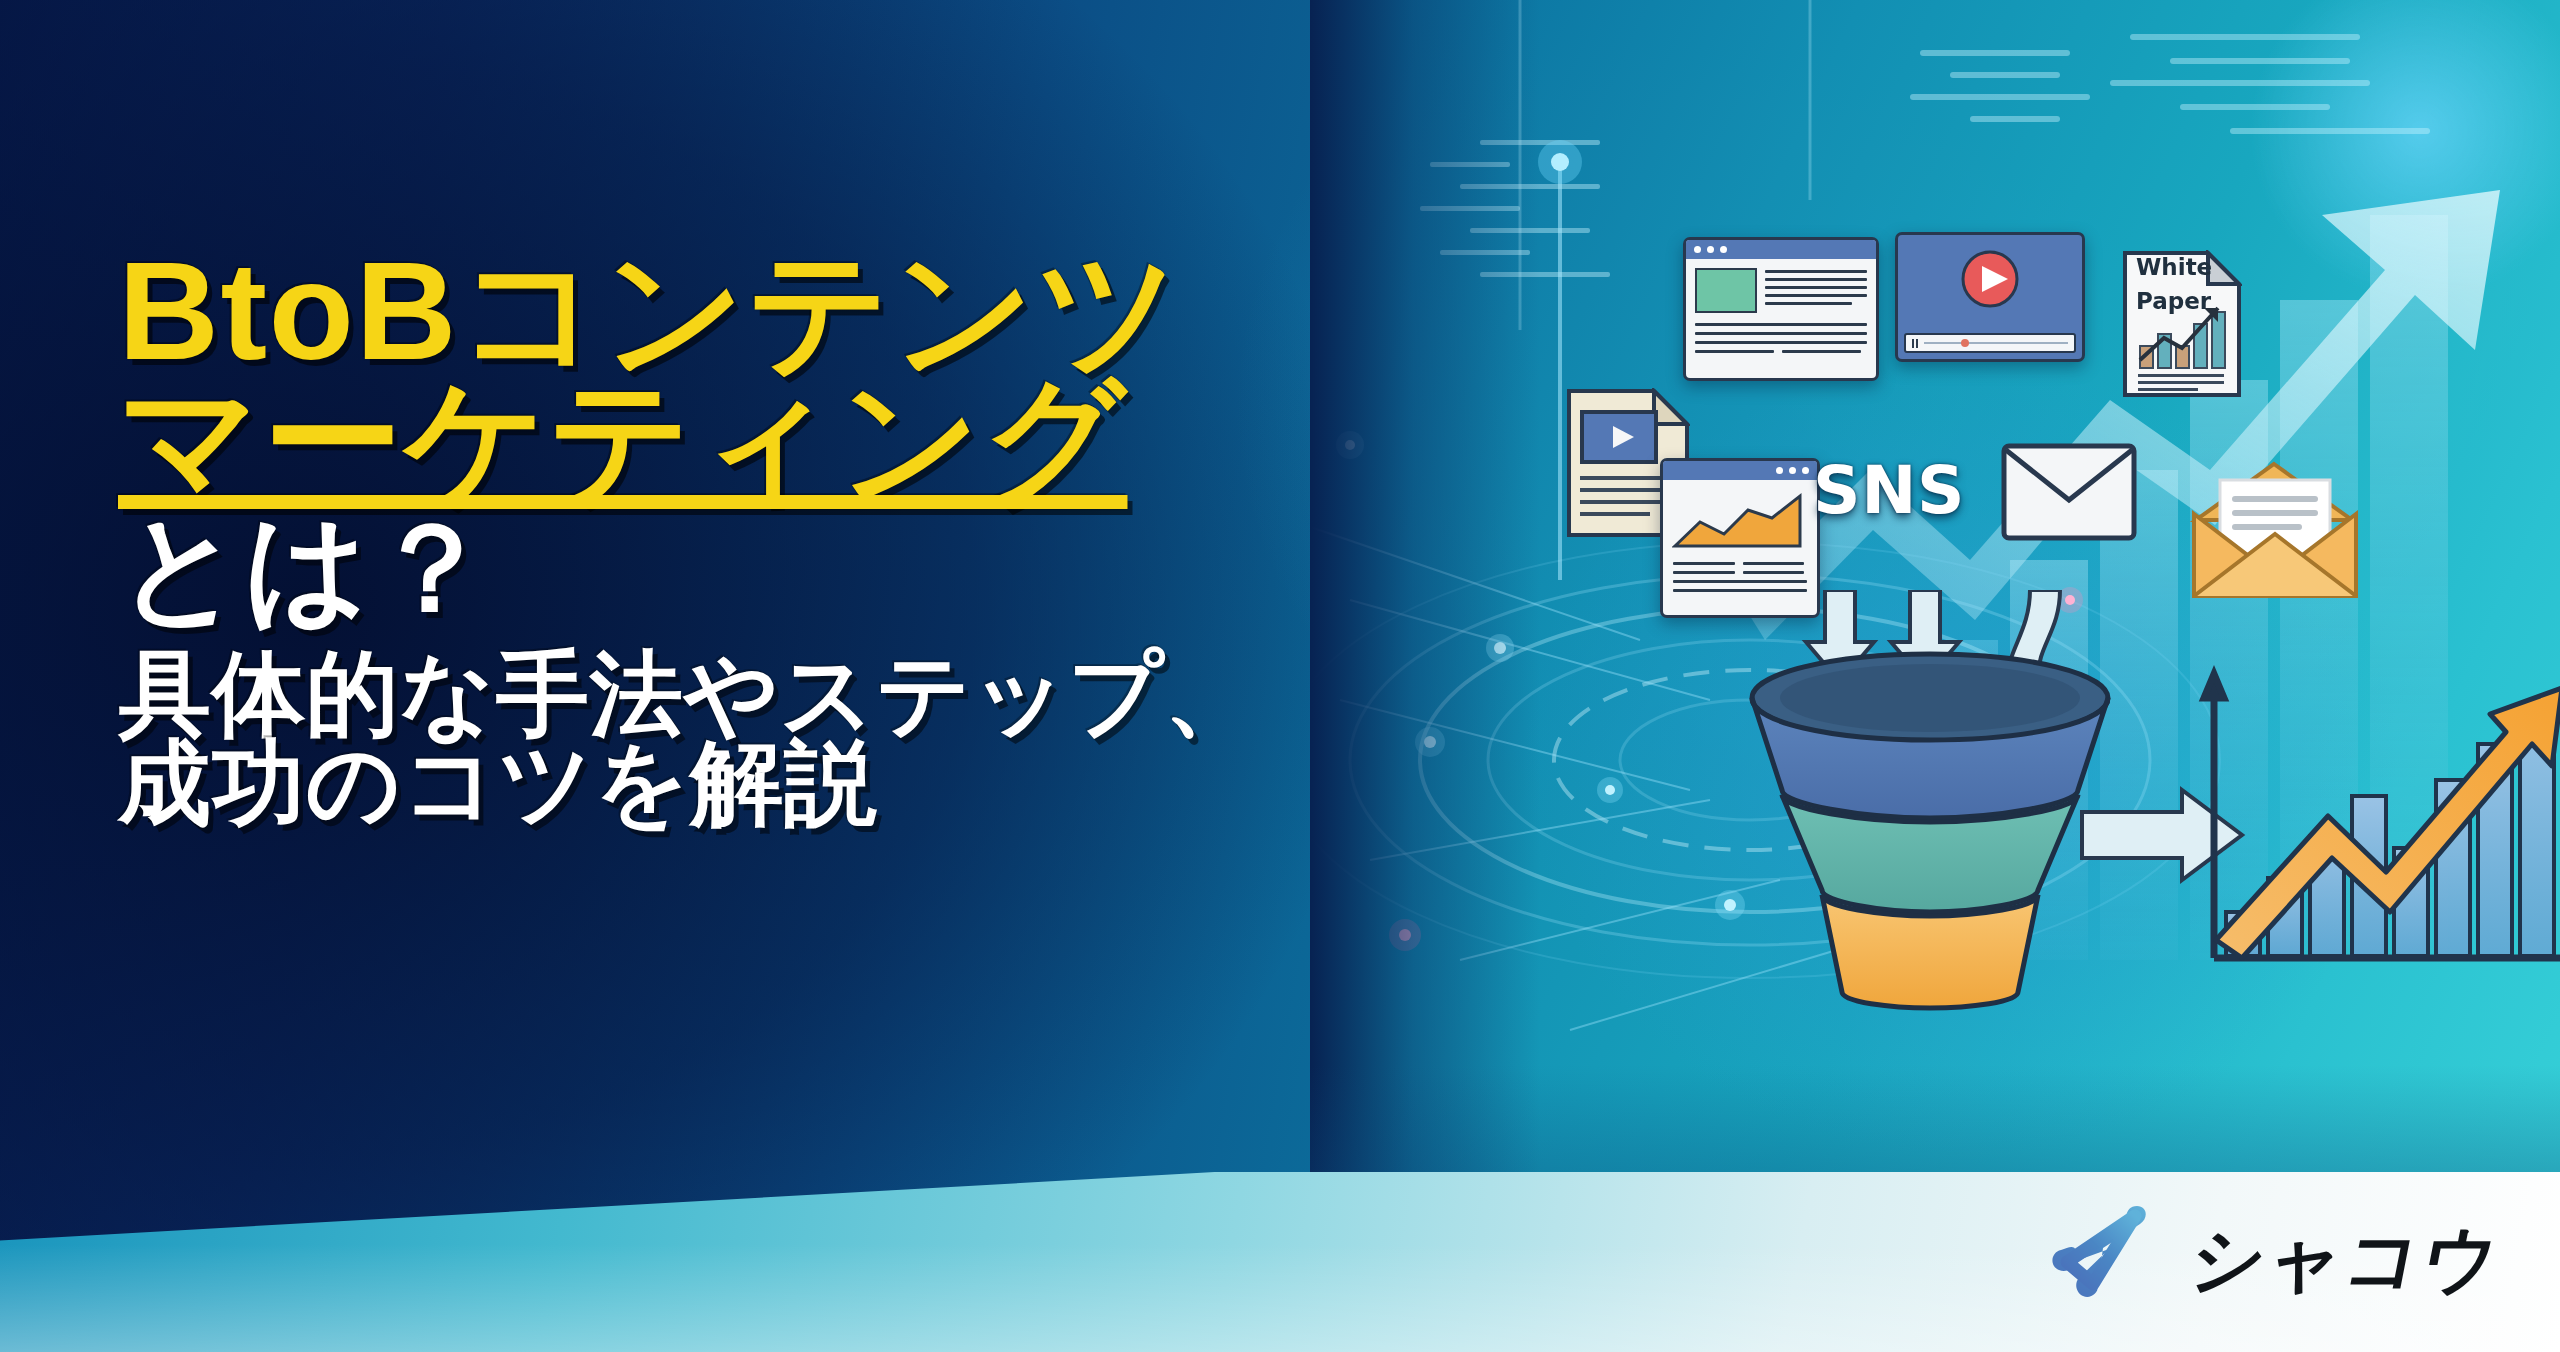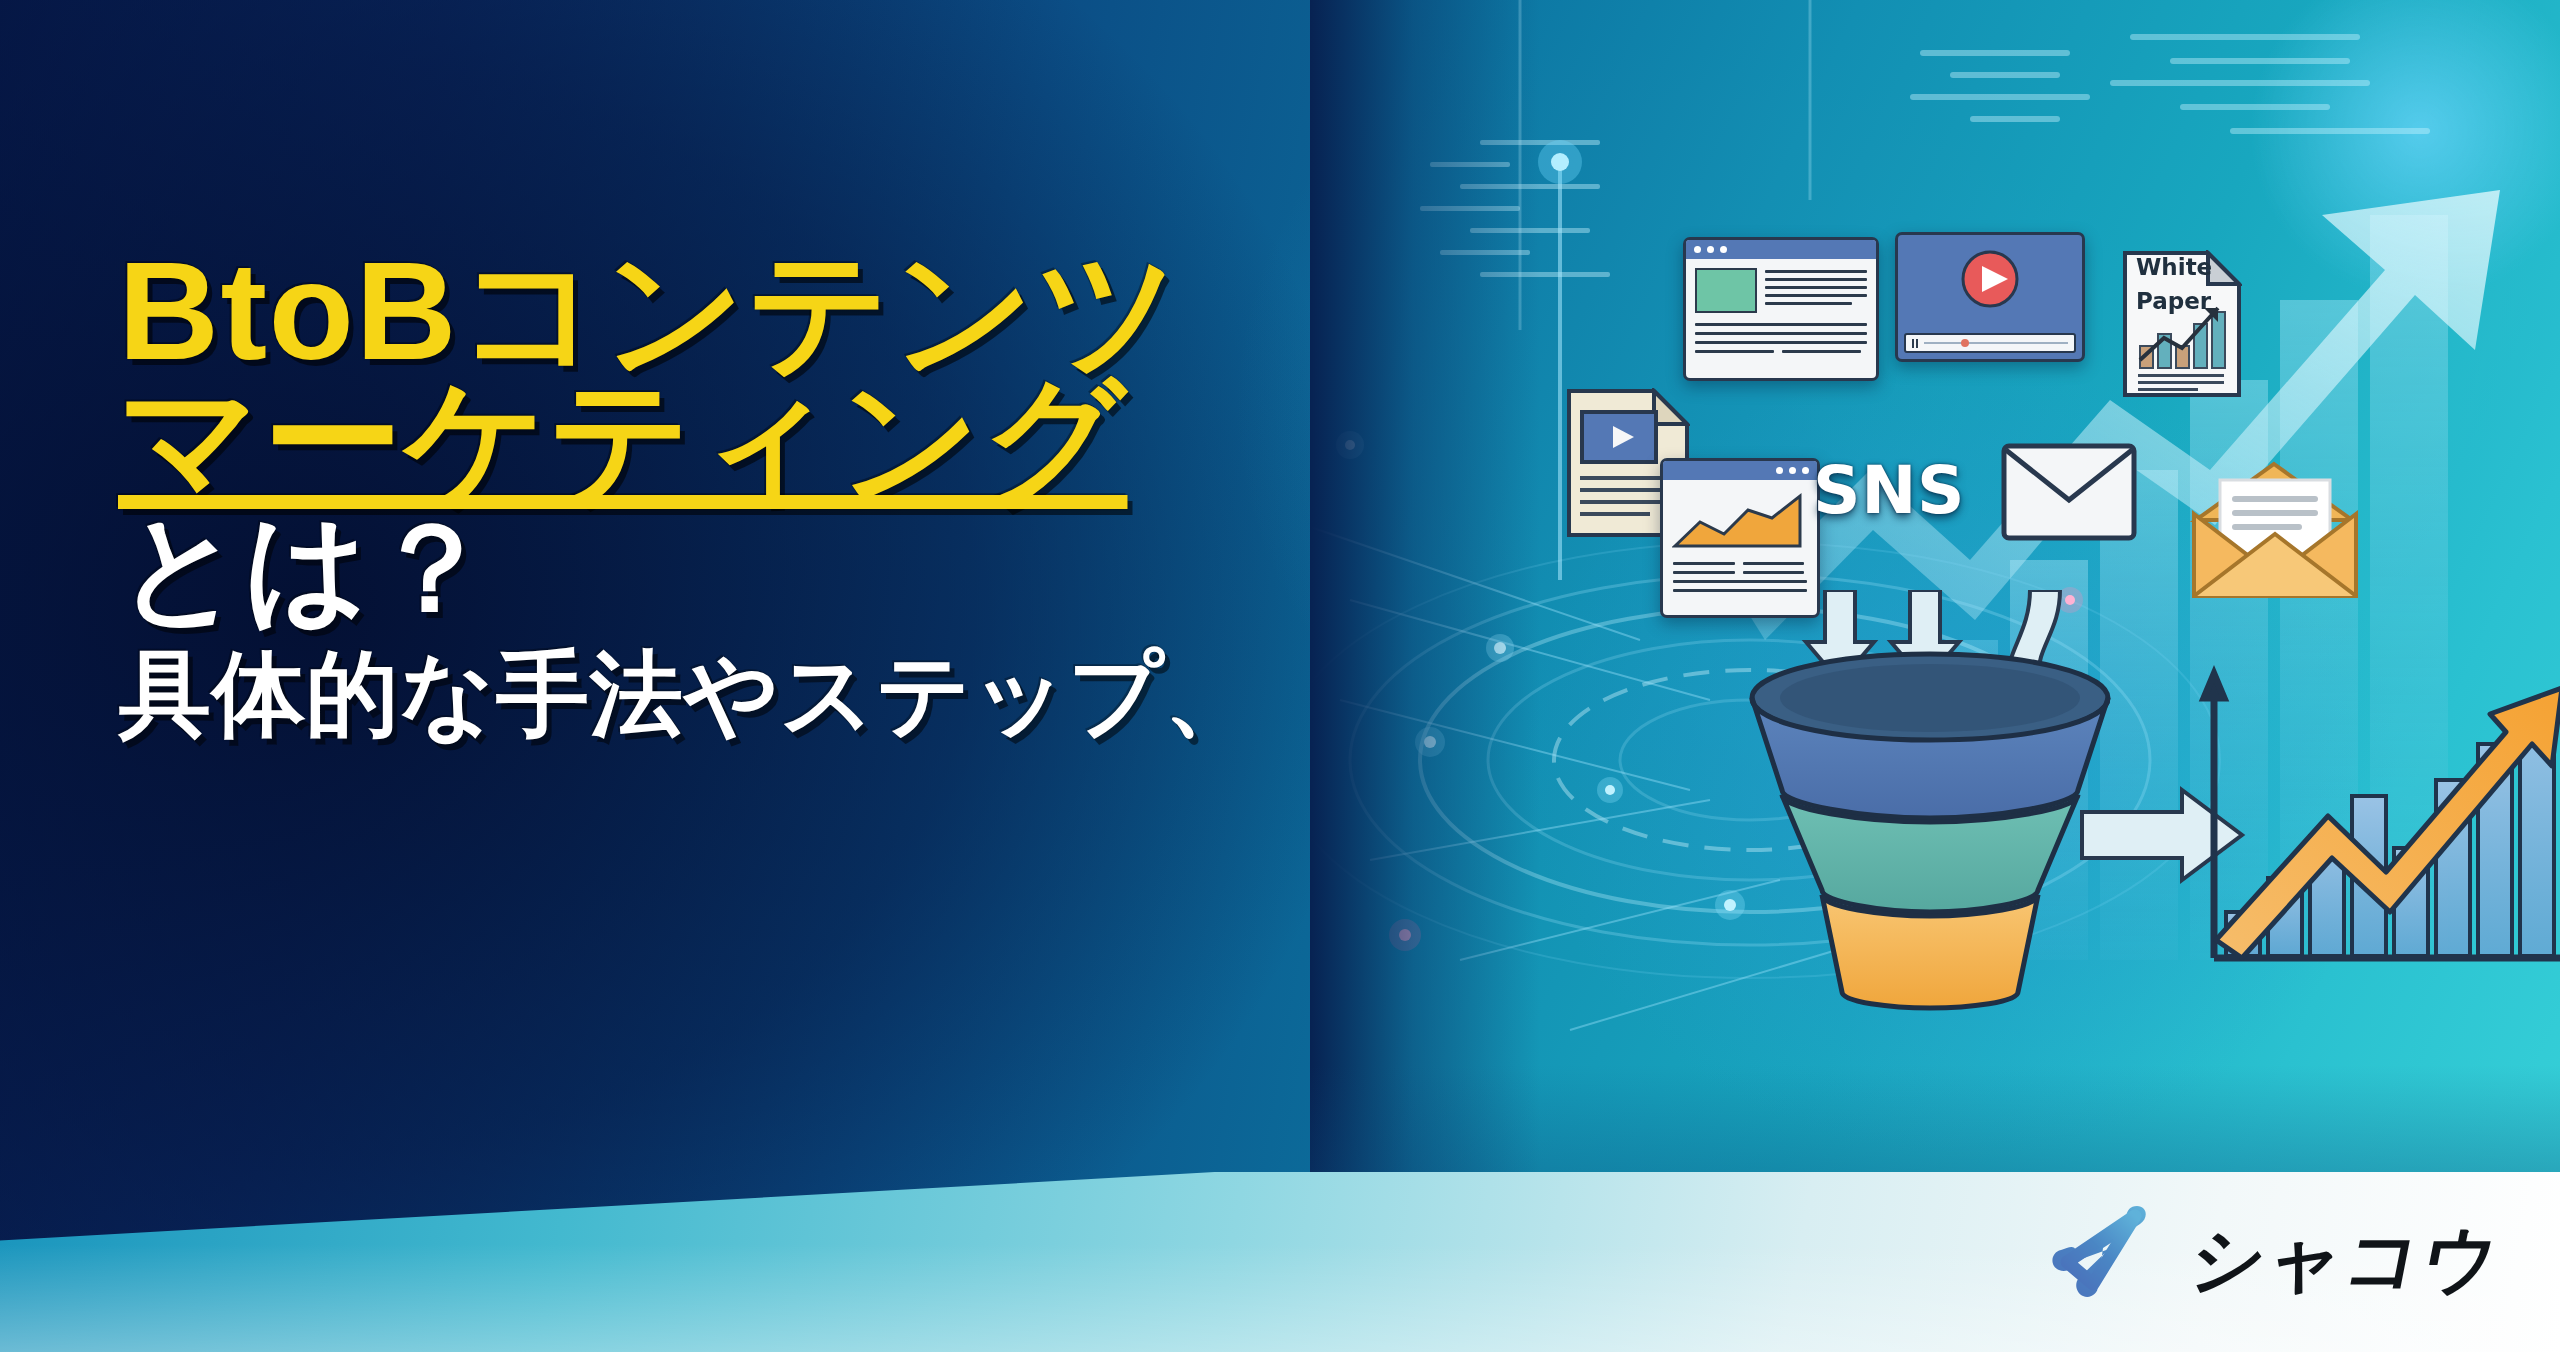--- a/index.html
+++ b/index.html
@@ -388,20 +388,21 @@
     </g>
 
     <path d="M26 300 L138 176 L196 232 L316 92 L300 74 L372 48 L362 126 L342 104 L200 272 L142 218 L52 318 Z" fill="url(#arrG)" stroke="#20344c" stroke-width="5" stroke-linejoin="round"></path>
   </svg>
 
   <div class="title-wrap">
     <div class="tline ty t1">BtoBコンテンツ</div>
     <div class="tline ty t2">マーケティング</div>
     <div class="tline tw t3">とは？</div>
     <div class="tline tw t4">具体的な手法やステップ、</div>
+    <div class="tline tw t5">成功のコツを解説</div>
   </div>
 
   <div class="banner"></div>
   <div class="banner-hi"></div>
 
   <div class="logo">
     <svg class="logo-mark" viewBox="0 0 122 110">
       <defs>
         <linearGradient id="lgm" x1="0" y1="1" x2="1" y2="0">
           <stop offset="0" stop-color="#4a6fba"></stop>

